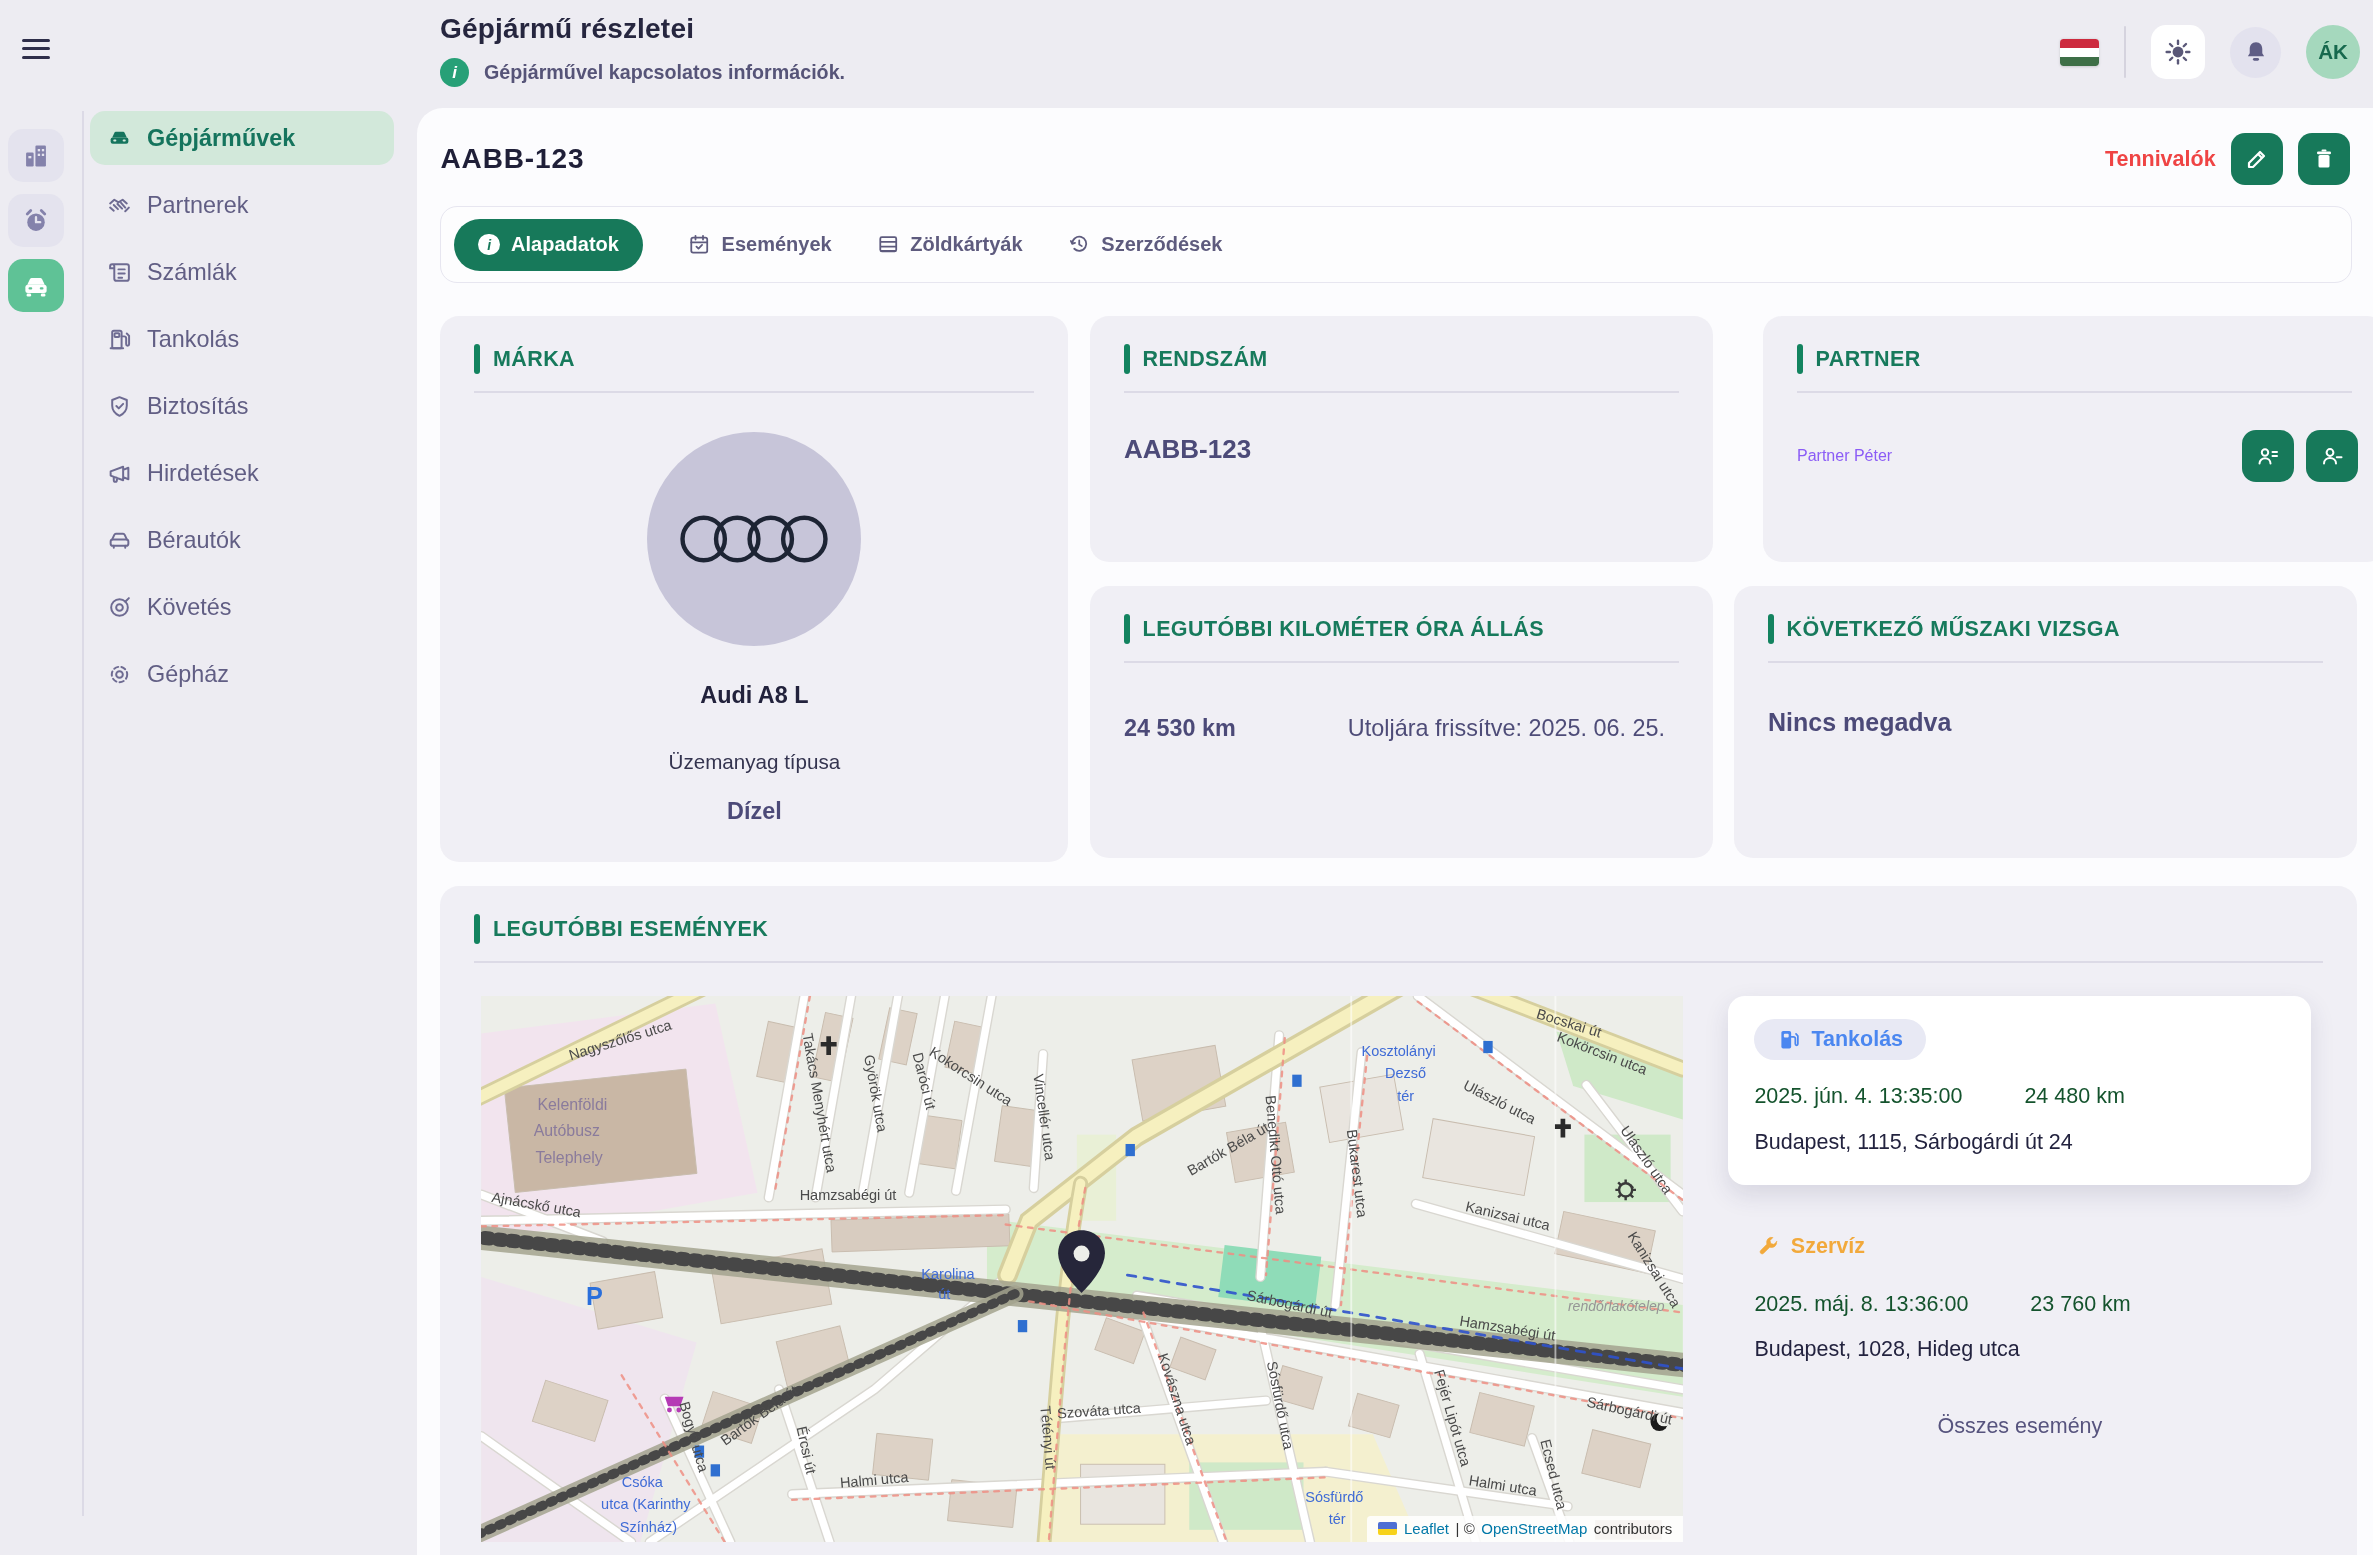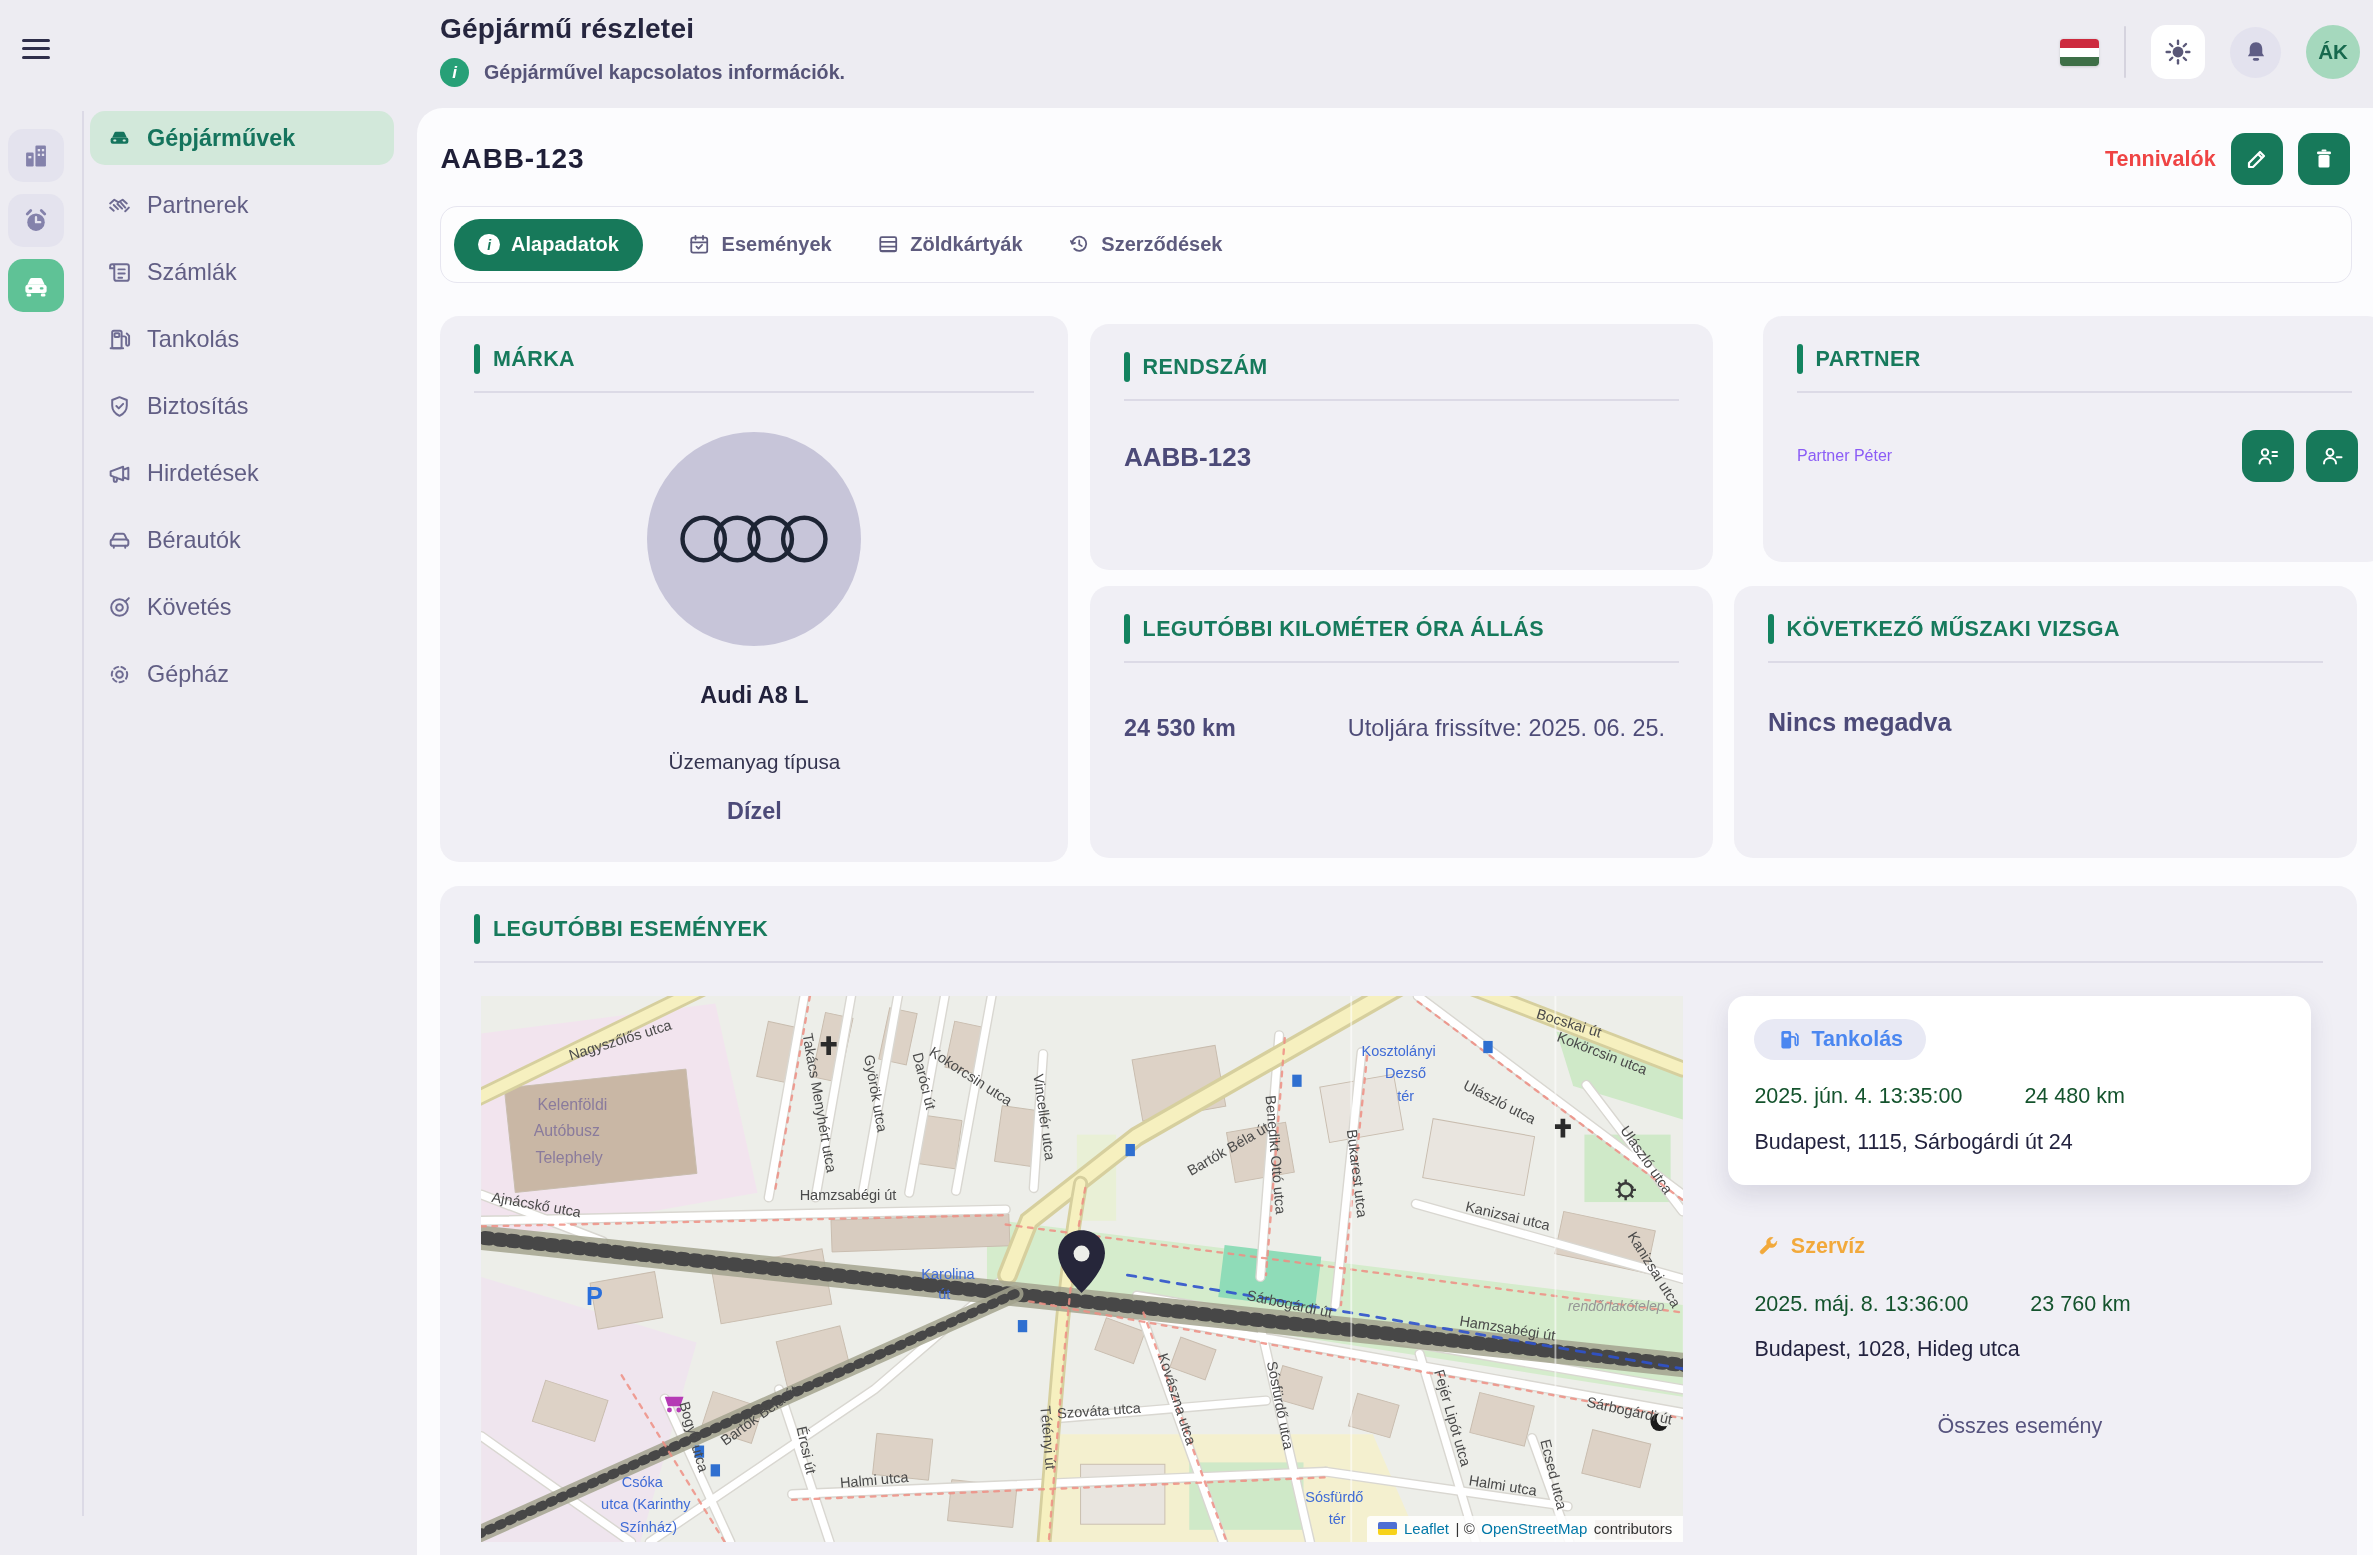--- a/index.html
+++ b/index.html
@@ -308,21 +308,21 @@
           <circle cx="66" cy="28" r="24"></circle>
           <circle cx="104" cy="28" r="24"></circle>
           <circle cx="142" cy="28" r="24"></circle>
         </svg>
     </div>
     <div class="brand-model">Audi A8 L</div>
     <div class="fuel-label">Üzemanyag típusa</div>
     <div class="fuel-value">Dízel</div>
   </section>
 
-  <section class="card" style="left:673px; top:216px; width:623px; height:246px;">
+  <section class="card" style="left:673px; top:208px; width:623px; height:246px;">
     <div class="card-head">
         <span class="card-bar"></span>
         <span class="card-title">RENDSZÁM</span>
       </div>
     <div class="card-divider"></div>
     <div class="card-value">AABB-123</div>
   </section>
 
   <section class="card" style="left:1346px; top:208px; width:623px; height:246px;">
     <div class="card-head">

